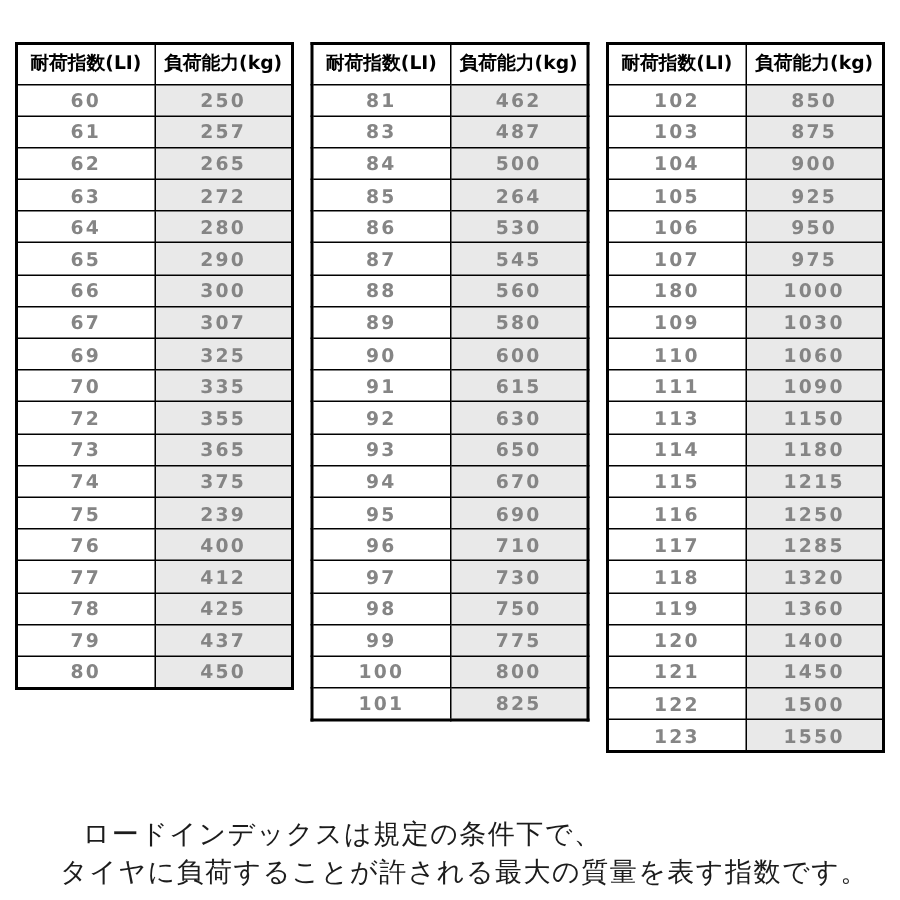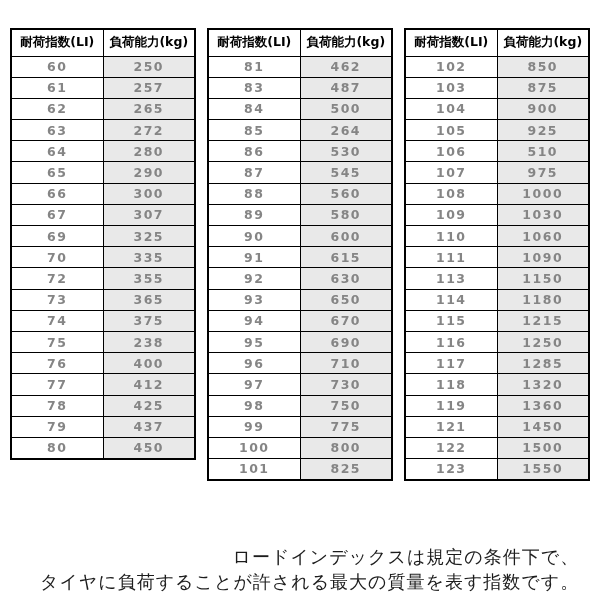--- a/index.html
+++ b/index.html
@@ -51,21 +51,20 @@
   table.li-table td.kg { background: #e9e9e9; }
 
   .caption {
     position: absolute;
     left: 40px; top: 544px;
     color: #1c1c1c;
     font-size: 18px;
     line-height: 25px;
     letter-spacing: 1px;
     white-space: nowrap;
-    text-align: right;
   }
   .caption .line1 { padding-left: 15px; }
 </style>
 </head>
 <body>
 
 <div class="page">
 
   <div class="tables">
     <table class="li-table">
@@ -123,21 +122,21 @@
           <tr>
             <td class="li">73</td>
             <td class="kg">365</td>
           </tr>
           <tr>
             <td class="li">74</td>
             <td class="kg">375</td>
           </tr>
           <tr>
             <td class="li">75</td>
-            <td class="kg">238</td>
+            <td class="kg">239</td>
           </tr>
           <tr>
             <td class="li">76</td>
             <td class="kg">400</td>
           </tr>
           <tr>
             <td class="li">77</td>
             <td class="kg">412</td>
           </tr>
           <tr>
@@ -263,28 +262,28 @@
           <tr>
             <td class="li">104</td>
             <td class="kg">900</td>
           </tr>
           <tr>
             <td class="li">105</td>
             <td class="kg">925</td>
           </tr>
           <tr>
             <td class="li">106</td>
-            <td class="kg">510</td>
+            <td class="kg">950</td>
           </tr>
           <tr>
             <td class="li">107</td>
             <td class="kg">975</td>
           </tr>
           <tr>
-            <td class="li">108</td>
+            <td class="li">180</td>
             <td class="kg">1000</td>
           </tr>
           <tr>
             <td class="li">109</td>
             <td class="kg">1030</td>
           </tr>
           <tr>
             <td class="li">110</td>
             <td class="kg">1060</td>
           </tr>
@@ -312,20 +311,24 @@
             <td class="li">117</td>
             <td class="kg">1285</td>
           </tr>
           <tr>
             <td class="li">118</td>
             <td class="kg">1320</td>
           </tr>
           <tr>
             <td class="li">119</td>
             <td class="kg">1360</td>
+          </tr>
+          <tr>
+            <td class="li">120</td>
+            <td class="kg">1400</td>
           </tr>
           <tr>
             <td class="li">121</td>
             <td class="kg">1450</td>
           </tr>
           <tr>
             <td class="li">122</td>
             <td class="kg">1500</td>
           </tr>
           <tr>

